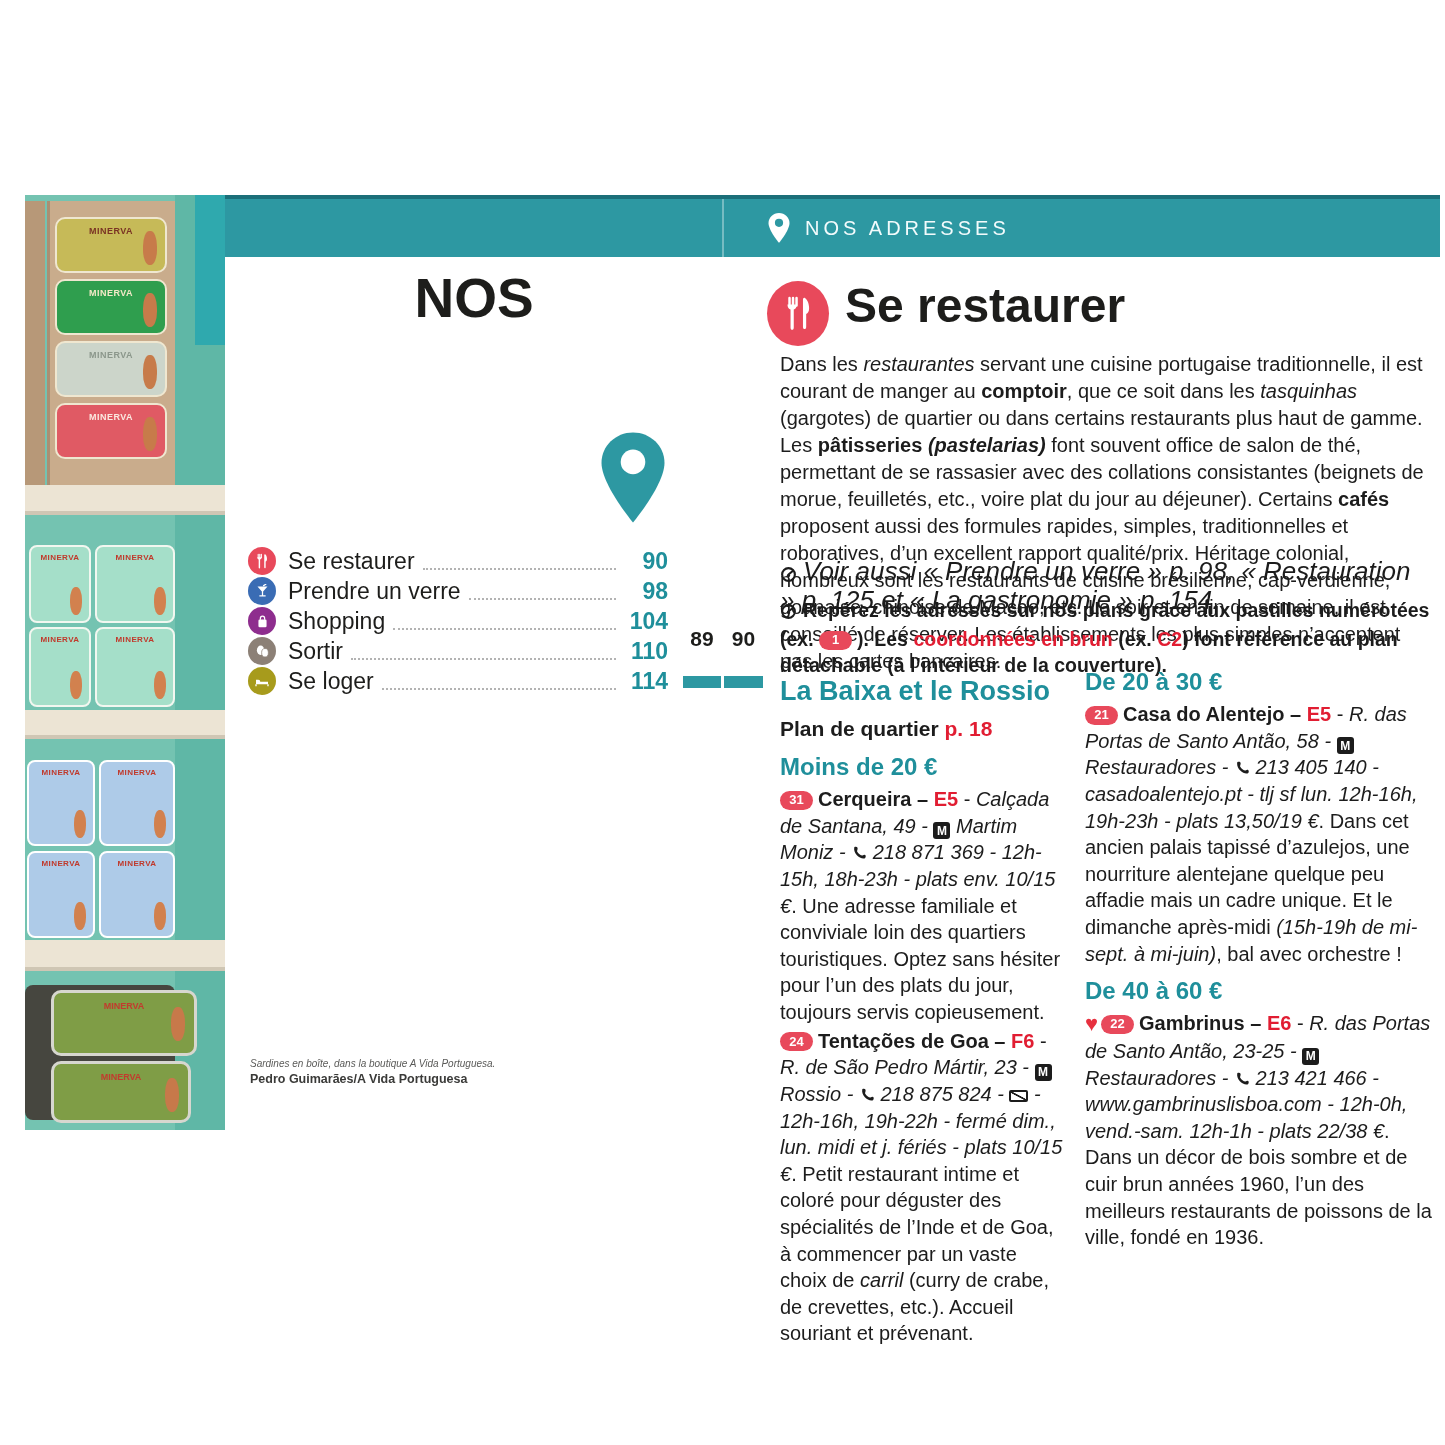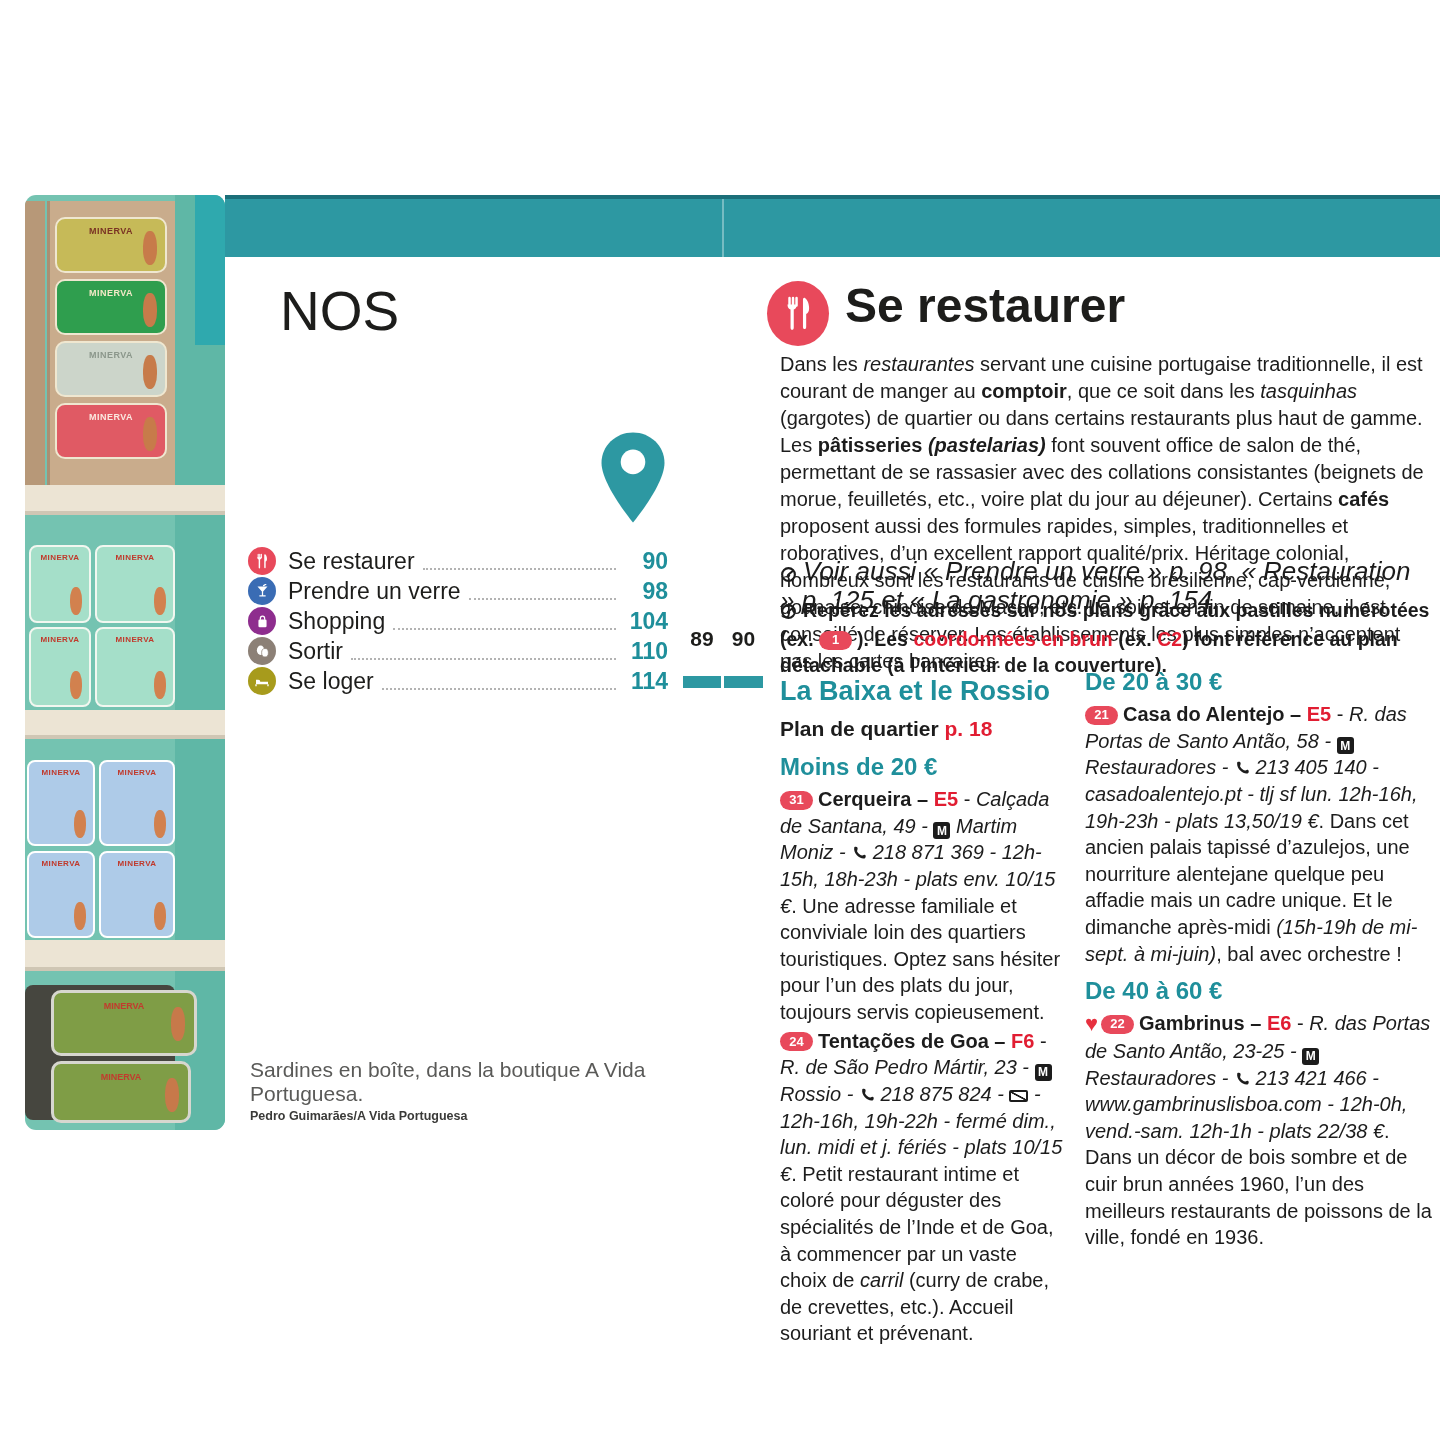--- a/index.html
+++ b/index.html
@@ -6,21 +6,21 @@
   .canvas{position:relative;width:1445px;height:1445px;background:#ffffff;overflow:hidden;
           font-family:"Liberation Sans",sans-serif;color:#1c1c1c;}
   
   .band{position:absolute;left:225px;top:195px;width:1215px;height:62px;background:#2d98a2;
         border-top:4px solid #1b6f79;box-sizing:border-box;}
   .band-divider{position:absolute;left:497px;top:0;width:2px;height:100%;background:rgba(255,255,255,.35);}
   .band-inner{position:absolute;left:542px;top:0;height:100%;display:flex;align-items:center;gap:14px;}
   .band-pin svg{display:block;}
   .band-label{color:#f2fbfc;font-size:20px;letter-spacing:4px;font-weight:400;}
   
-  .photo{position:absolute;left:25px;top:195px;width:200px;height:935px;background:#74c3b1;overflow:hidden;border-radius:11px;}
+  .photo{position:absolute;left:25px;top:195px;width:200px;height:935px;background:#74c3b1;overflow:hidden;}
   .ph-strip{position:absolute;left:150px;top:0;width:50px;height:935px;background:#5fb7a6;}
   .ph-bright{position:absolute;left:170px;top:0;width:30px;height:150px;background:#2fa9ae;}
   .ph-wood-edge{position:absolute;left:0;top:6px;width:20px;height:284px;background:#b79878;}
   .ph-panel{position:absolute;left:22px;top:6px;width:128px;height:284px;background:#c9ac8c;box-shadow:inset 3px 0 0 #a98f73;}
   .tin{position:absolute;left:8px;width:112px;height:56px;border-radius:10px;border:2px solid #efe7d0;box-sizing:border-box;}
   .tin .tlab{display:block;text-align:center;font-size:9px;font-weight:bold;letter-spacing:.5px;margin-top:7px;}
   .tin .fig{position:absolute;right:8px;top:12px;width:14px;height:34px;background:#c77b4a;border-radius:45%;}
   .tin-yellow{top:16px;background:#c6ba58;} .tin-yellow .tlab{color:#7a3324;}
   .tin-green{top:78px;background:#2f9e4e;} .tin-green .tlab{color:#f3e9c8;}
   .tin-silver{top:140px;background:#ccd5ca;} .tin-silver .tlab{color:#8b978b;}
@@ -35,31 +35,31 @@
   .mint1{left:4px;top:350px;width:62px;height:78px;} .mint2{left:70px;top:350px;width:80px;height:78px;}
   .mint3{left:4px;top:432px;width:62px;height:80px;} .mint4{left:70px;top:432px;width:80px;height:80px;}
   .blue1{left:2px;top:565px;width:68px;height:86px;} .blue2{left:74px;top:565px;width:76px;height:86px;}
   .blue3{left:2px;top:656px;width:68px;height:87px;} .blue4{left:74px;top:656px;width:76px;height:87px;}
   .stack{position:absolute;left:0;top:790px;width:150px;height:135px;background:#46463f;border-radius:8px;}
   .gtin{position:absolute;background:#7f9d46;border:3px solid #d7d7cf;border-radius:10px;box-sizing:border-box;}
   .gtin .tlab{display:block;text-align:center;font-size:9px;font-weight:bold;color:#c23b2e;margin-top:8px;}
   .gtin .fig{position:absolute;right:9px;top:14px;width:14px;height:34px;background:#c7794a;border-radius:45%;}
   .gtin1{left:26px;top:795px;width:146px;height:66px;} .gtin2{left:26px;top:866px;width:140px;height:62px;}
   
-  .big-title{position:absolute;left:280px;top:282px;width:388px;text-align:left;
-             font-size:55px;line-height:58px;font-weight:normal;color:#1d1d1b;letter-spacing:0px;}
+  .big-title{position:absolute;left:280px;top:269px;width:388px;text-align:center;
+             font-size:55px;line-height:58px;font-weight:bold;color:#1d1d1b;letter-spacing:0px;}
   .big-pin{position:absolute;left:597px;top:428px;}
   .toc{position:absolute;left:248px;top:546px;width:420px;}
   .toc-row{display:flex;align-items:center;height:30px;}
   .toc-ico{width:28px;height:28px;border-radius:50%;display:flex;align-items:center;justify-content:center;flex:0 0 28px;}
   .toc-label{font-size:23px;color:#1d1d1b;margin-left:12px;white-space:nowrap;}
   .toc-leader{flex:1;border-bottom:2px dotted #b3b3b3;margin:0 8px;height:16px;}
   .toc-page{font-size:23px;font-weight:bold;color:#1f8f9b;text-align:right;min-width:44px;}
   .caption{position:absolute;left:250px;top:1058px;width:430px;}
-  .cap-main{font-size:21px;color:#5a5a58;}
+  .cap-main{font-size:10px;color:#5a5a58;font-style:italic;}
   .cap-credit{font-size:12.5px;font-weight:bold;color:#3a3a38;margin-top:3px;}
   
   .spread-num{position:absolute;top:627px;font-size:21px;font-weight:bold;color:#1d1d1b;}
   .num-left{left:683px;width:38px;text-align:center;}
   .num-right{left:724px;width:39px;text-align:center;}
   .tab{position:absolute;top:676px;height:12px;background:#2d98a2;}
   .tab-left{left:683px;width:38px;} .tab-right{left:724px;width:39px;}
   
   .sec-ico{position:absolute;left:767px;top:281px;width:62px;height:65px;border-radius:50%;
            background:#e8495b;display:flex;align-items:center;justify-content:center;}
@@ -156,20 +156,29 @@
         <span class="fig"></span>
       </div>
     <div class="gtin gtin2">
         <span class="tlab">MINERVA</span>
         <span class="fig"></span>
       </div>
   </div>
 
   <div class="band">
     <div class="band-divider"></div>
+    <div class="band-inner">
+      <span class="band-pin">
+        <svg width="24" height="32" viewBox="0 0 24 31">
+            <path d="M12 .5C6.2.5 1.5 5 1.5 10.6 1.5 18 12 30.5 12 30.5S22.5 18 22.5 10.6C22.5 5 17.8.5 12 .5z" fill="#ffffff"></path>
+            <circle cx="12" cy="10.3" r="4.1" fill="#2d98a2"></circle>
+          </svg>
+      </span>
+      <span class="band-label">NOS ADRESSES</span>
+    </div>
   </div>
 
   <div class="big-title">
     <div>NOS</div>
   </div>
 
   <div class="big-pin">
     <svg width="72" height="99" viewBox="0 0 24 31">
         <path d="M12 .5C6.2.5 1.5 5 1.5 10.6 1.5 18 12 30.5 12 30.5S22.5 18 22.5 10.6C22.5 5 17.8.5 12 .5z" fill="#2d98a2"></path>
         <circle cx="12" cy="10.3" r="4.1" fill="#ffffff"></circle>

